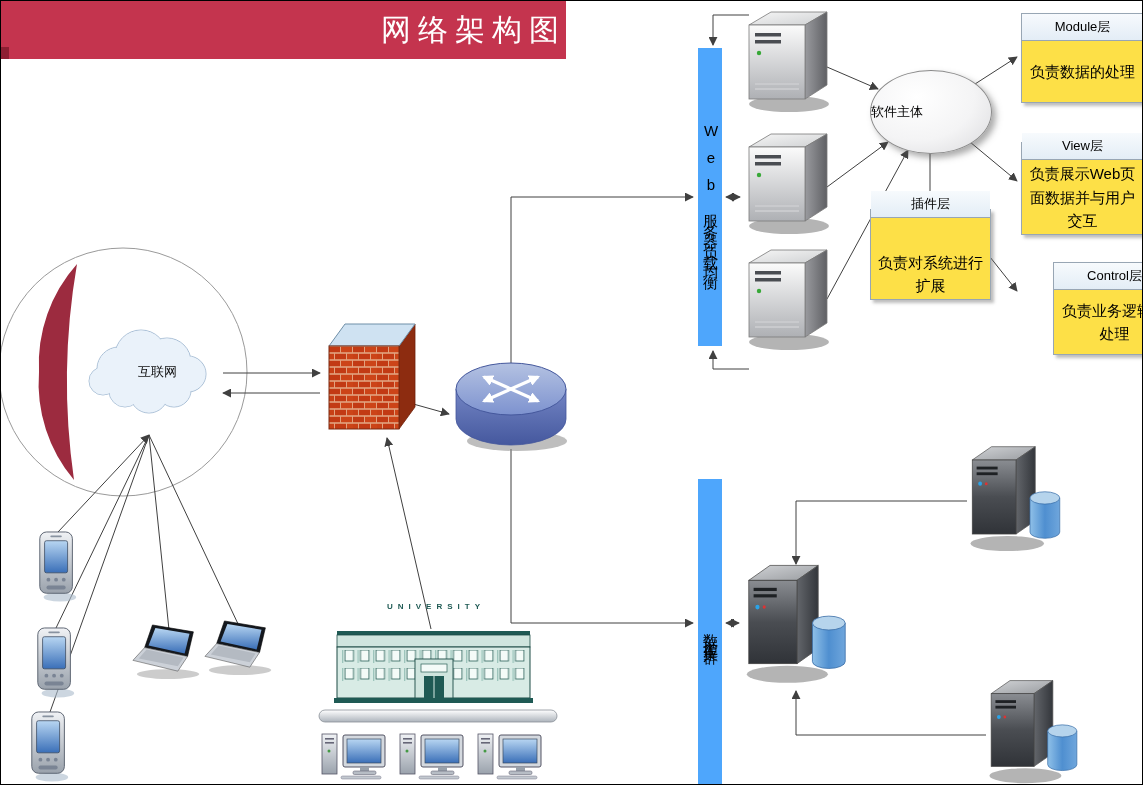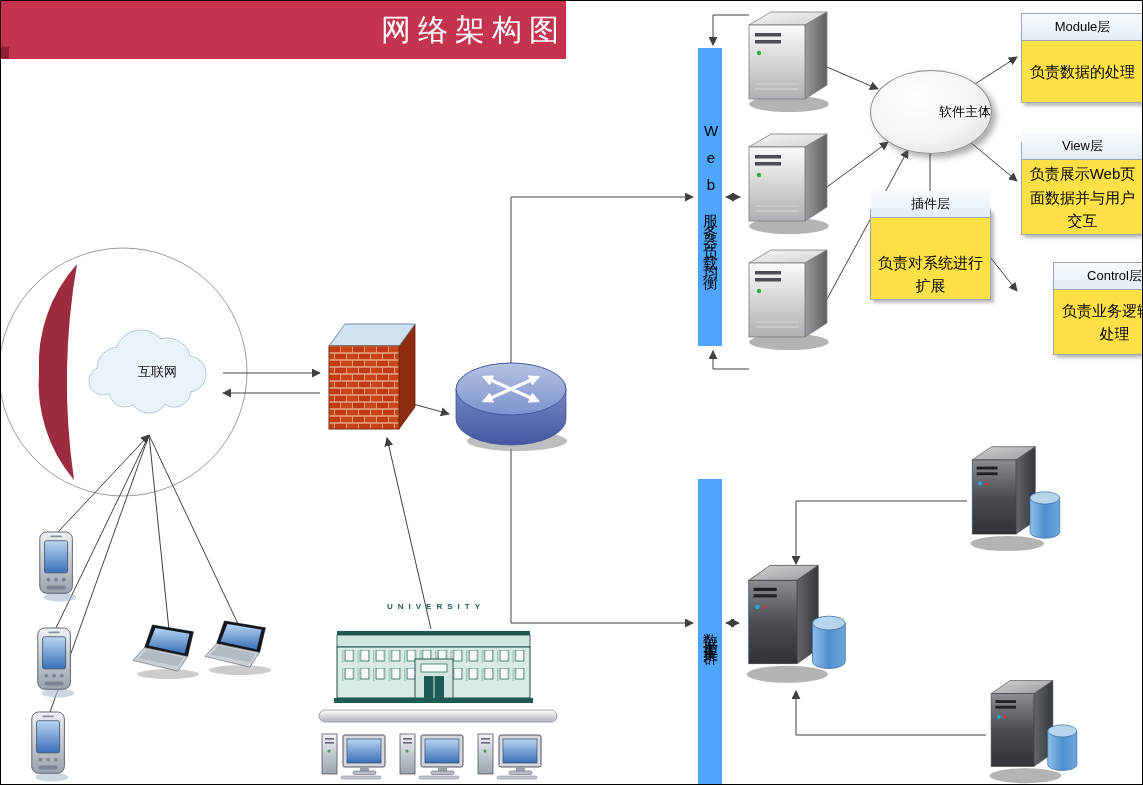--- a/index.html
+++ b/index.html
@@ -34,21 +34,21 @@
   .vtext{writing-mode:vertical-rl; text-orientation:upright; color:#000; font-size:15px;}
   .weblb .vtext{letter-spacing:10px;}
   .dbbar .vtext{letter-spacing:4px;}
 
   
   .soft-ellipse{
     position:absolute; left:869px; top:69px; width:120px; height:82px;
     border-radius:50%; border:1px solid #8a8a8a;
     background:radial-gradient(ellipse at 38% 32%, #ffffff 0%, #f4f4f5 55%, #d9d9dc 100%);
     box-shadow:4px 4px 6px rgba(90,90,90,.5);
-    display:flex; align-items:center; justify-content:flex-end; font-size:13px; color:#000;
+    display:flex; align-items:center; justify-content:flex-start; font-size:13px; color:#000;
   }
 
   
   .layer-box{
     position:absolute; background:#fde047; border:1px solid #98a6b4;
     box-shadow:3px 3px 3px rgba(110,110,110,.45);
     display:flex; flex-direction:column; color:#000;justify-content:flex-end;
   }
   .layer-box.module {left:1020px; top:12px;  width:121px; height:88px;}
   .layer-box.view   {left:1020px; top:141px; width:121px; height:91px;}

